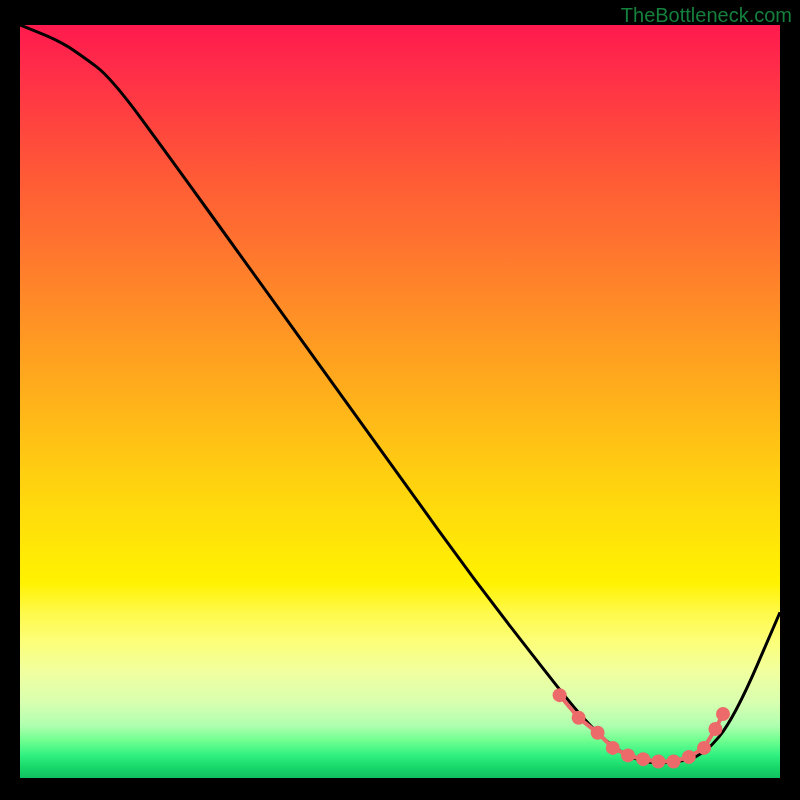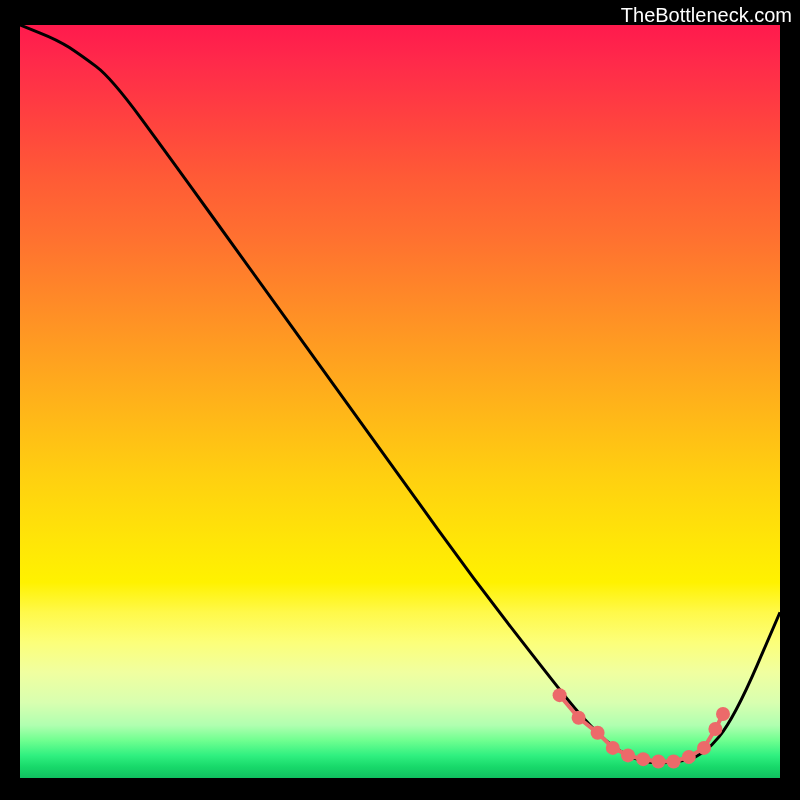--- a/index.html
+++ b/index.html
@@ -8,21 +8,21 @@
     height: 800px;
     background: #000;
     position: relative;
     font-family: Arial, sans-serif;
     overflow: hidden;
   }
   .watermark {
     position: absolute;
     top: 4px;
     right: 8px;
-    color: #ffffff;
+    color: #15803d;
     font-size: 20px;
     font-weight: 500;
     z-index: 10;
   }
   .plot-area {
     position: absolute;
     left: 20px;
     top: 25px;
     width: 760px;
     height: 753px;

